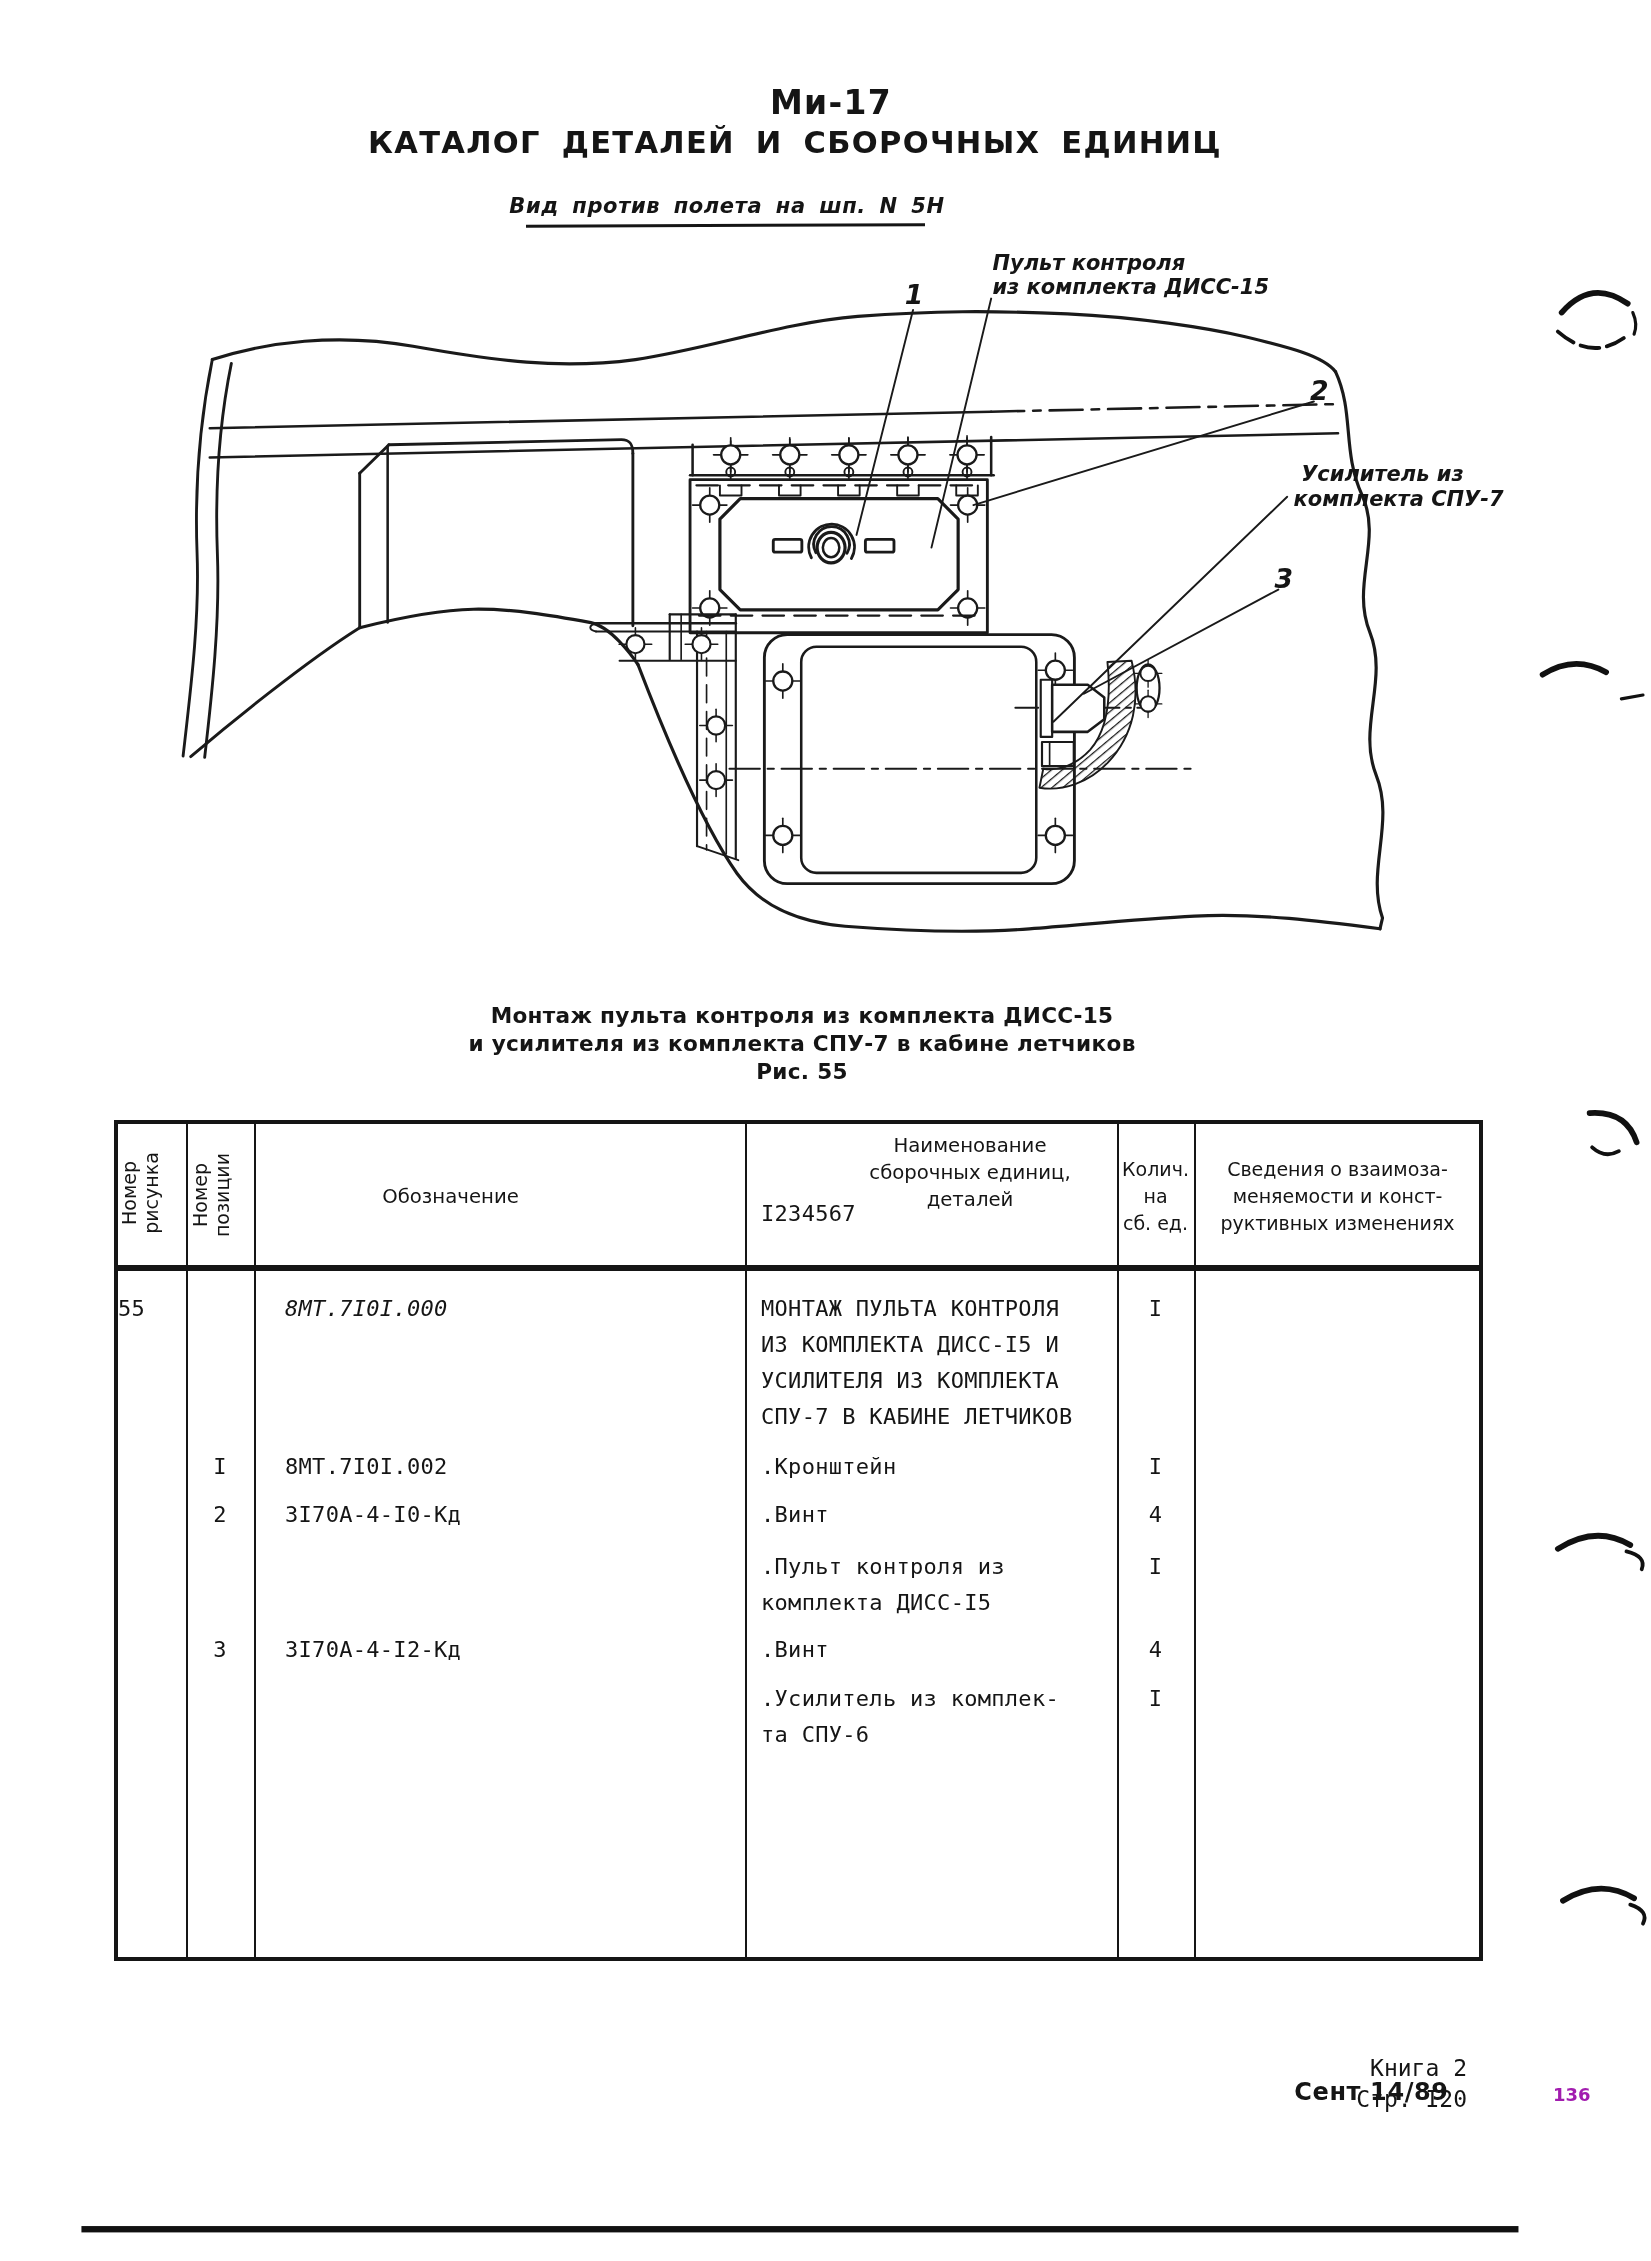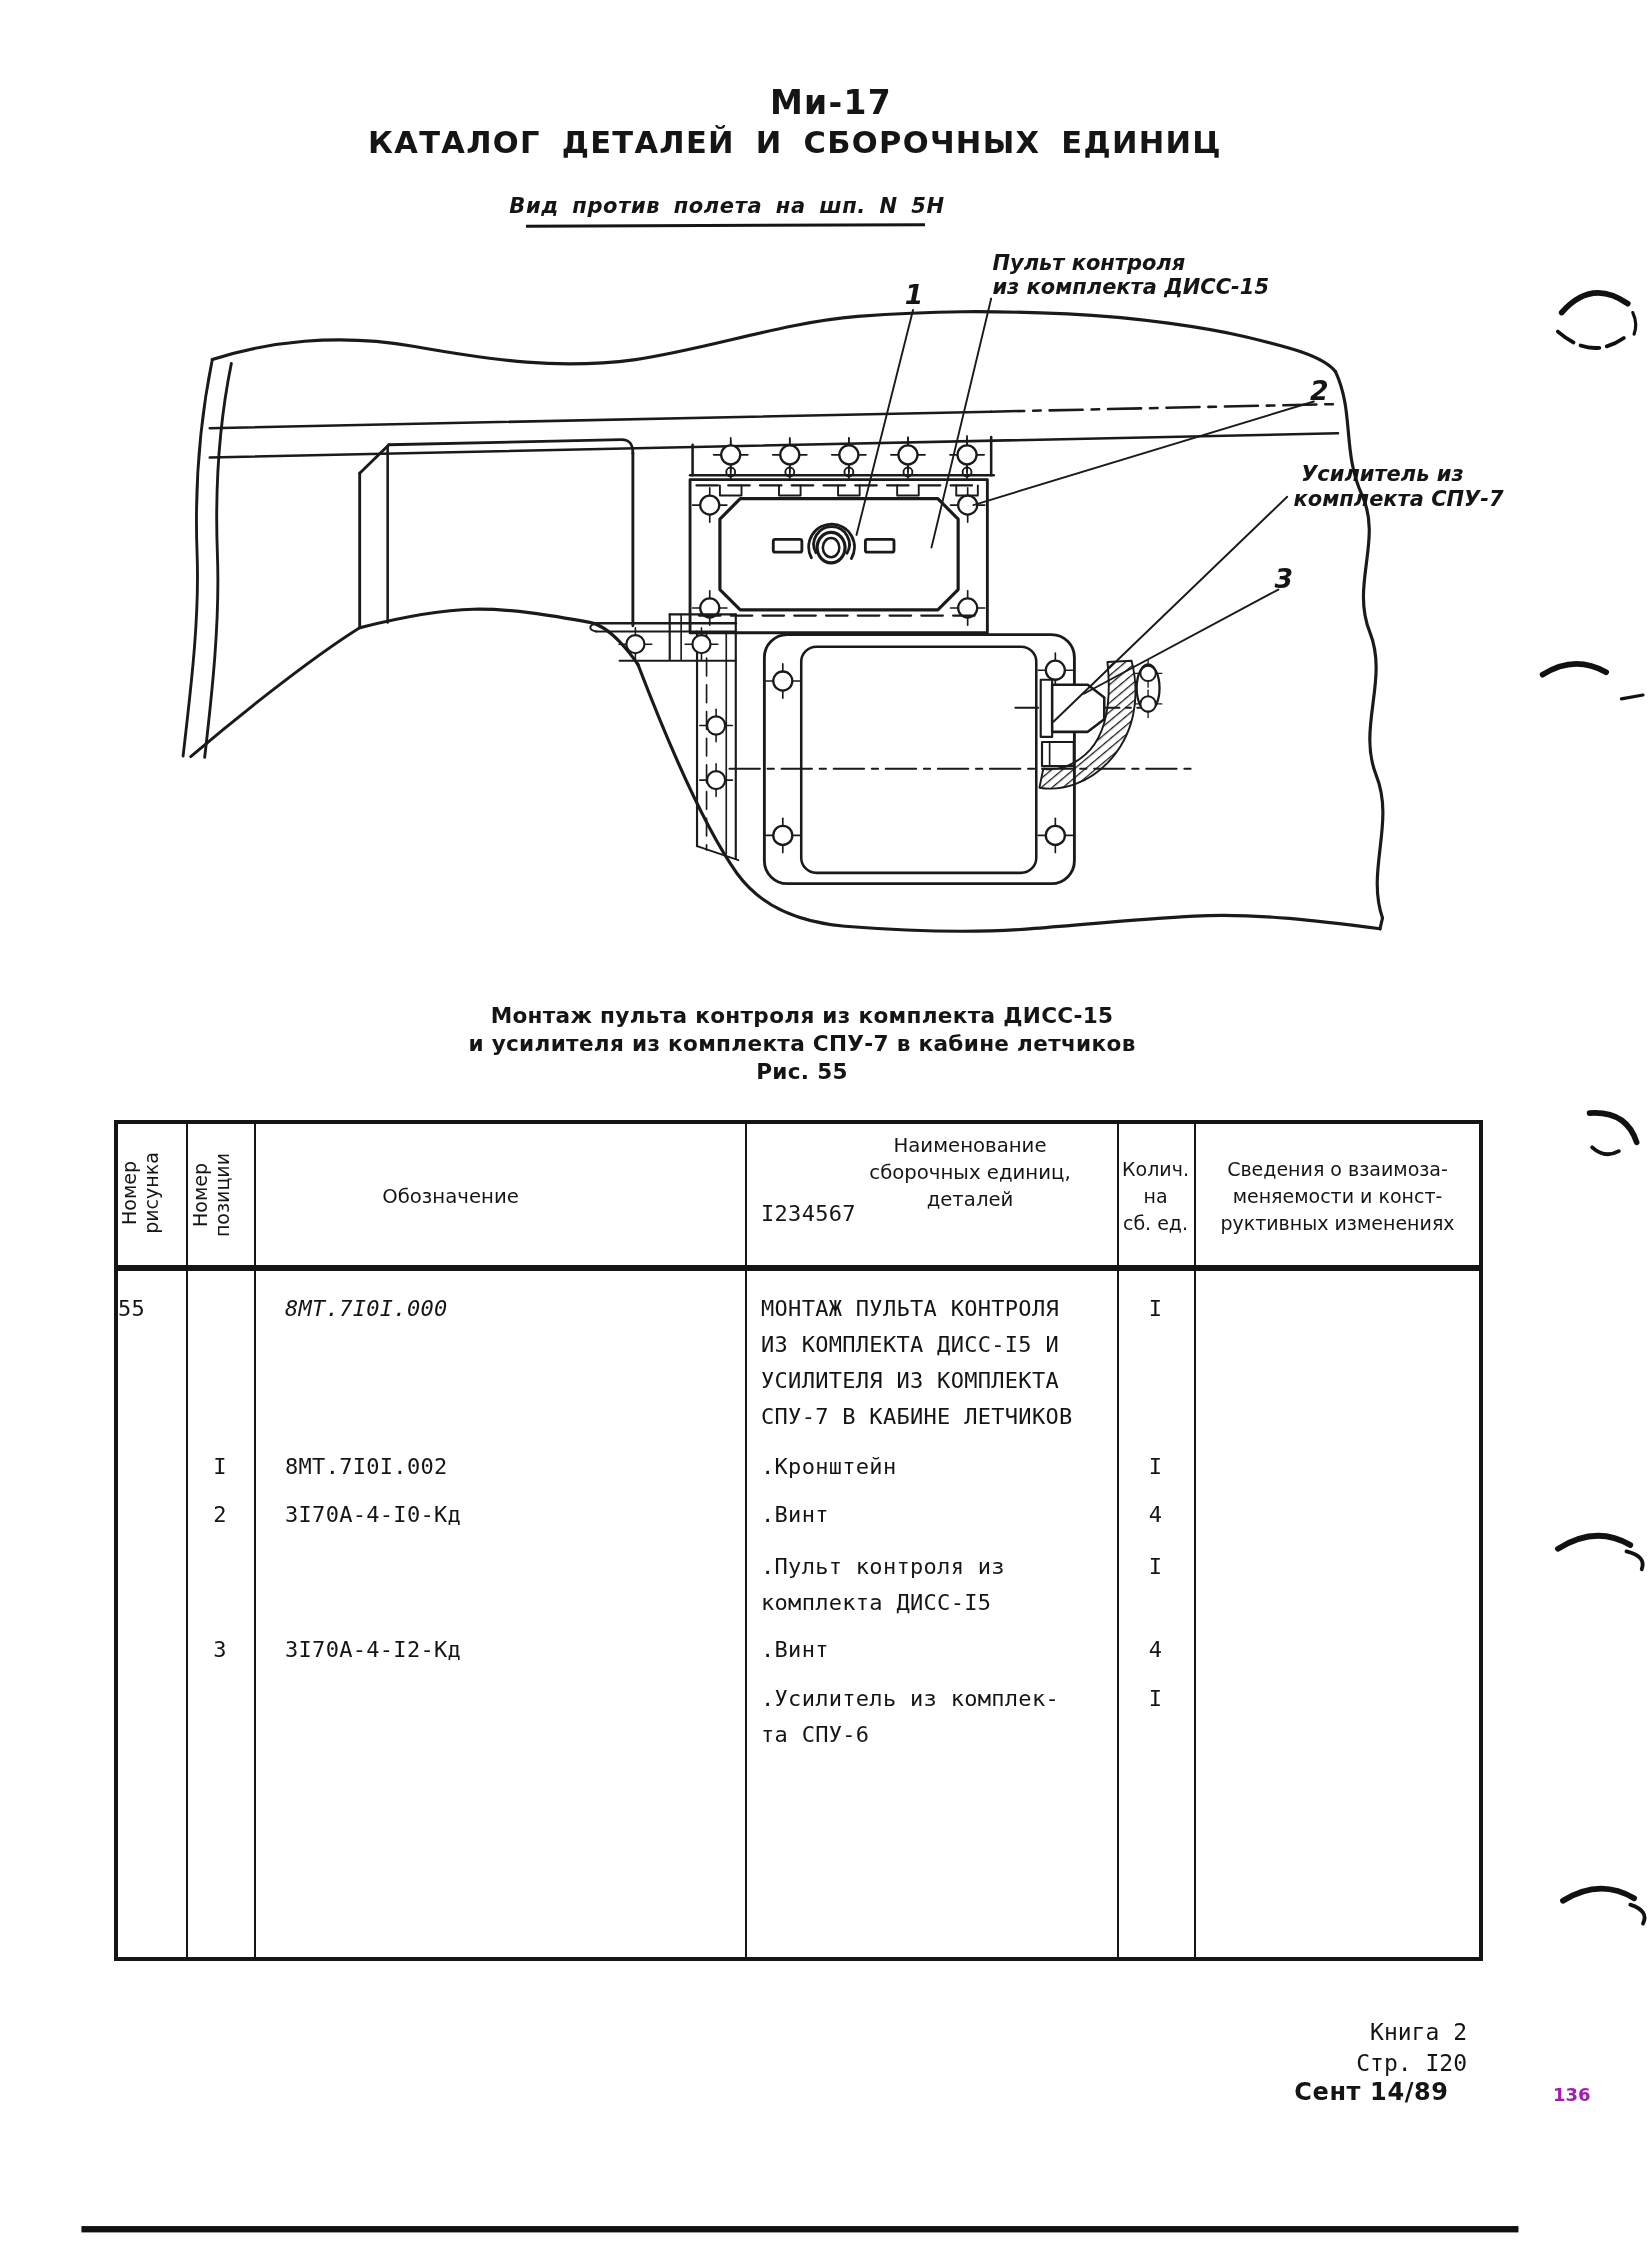--- a/index.html
+++ b/index.html
@@ -12,21 +12,21 @@
   .title1 { font-weight:bold; font-size:33px; letter-spacing:1.3px; white-space:nowrap; }
   .title2 { font-weight:bold; font-size:30.5px; letter-spacing:1.3px; word-spacing:9px; white-space:nowrap; }
   .subtitle { font-style:italic; font-weight:bold; font-size:21px; word-spacing:5.7px; letter-spacing:0.6px; white-space:nowrap; }
   .subtitle-line { background:#151515; height:2.5px; }
   .caption { font-weight:bold; font-size:21.6px; letter-spacing:0.3px; white-space:nowrap; }
   .cellhead { font-size:19.7px; line-height:27px; text-align:center; white-space:pre-line; }
   .rot { transform:rotate(-90deg); font-size:19px; line-height:22px; text-align:center; white-space:pre-line; }
   .bodytxt { font-family:"DejaVu Sans Mono", monospace; font-size:22px; line-height:36px; letter-spacing:0.3px; white-space:pre-line; }
   .qty { text-align:center; }
   .tline { background:#151515; }
-  .footer-mono { font-family:"DejaVu Sans Mono", monospace; font-size:23px; text-align:right; }
+  .footer-mono { font-family:"DejaVu Sans Mono", monospace; font-size:23px; text-align:right;margin-top:36px; }
   .footer-print { font-weight:bold; font-size:24px; text-align:center; letter-spacing:0.6px; }
   .sheetnum { font-weight:bold; font-size:18px; color:#a21caf; }
   svg text { fill:#151515; }
   .callout-text { font-family:"DejaVu Sans", sans-serif; font-style:italic; font-weight:bold; font-size:33px; }
   .pos-digit { font-family:"DejaVu Sans", sans-serif; font-style:italic; font-weight:bold; font-size:42px; }
 </style>
 </head>
 <body>
 
 <div class="page">

